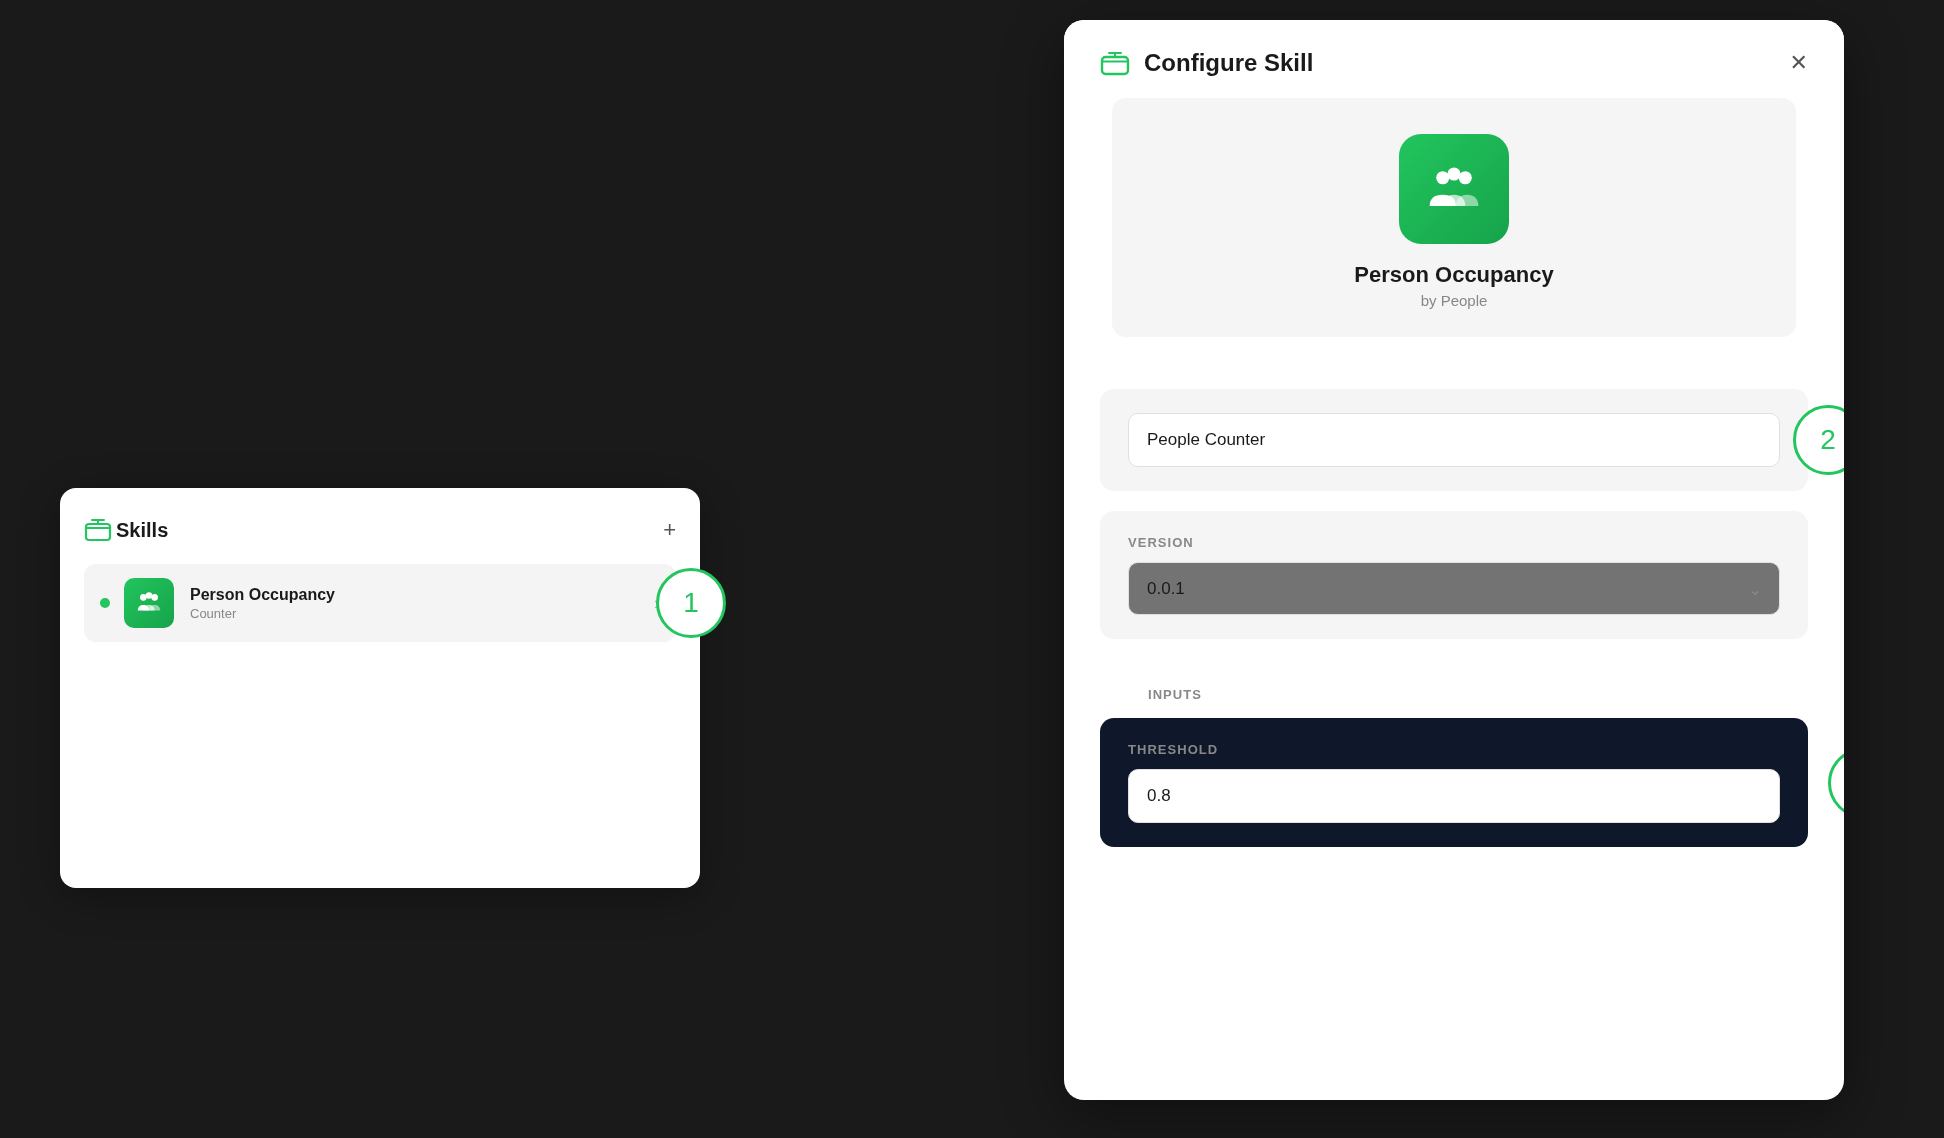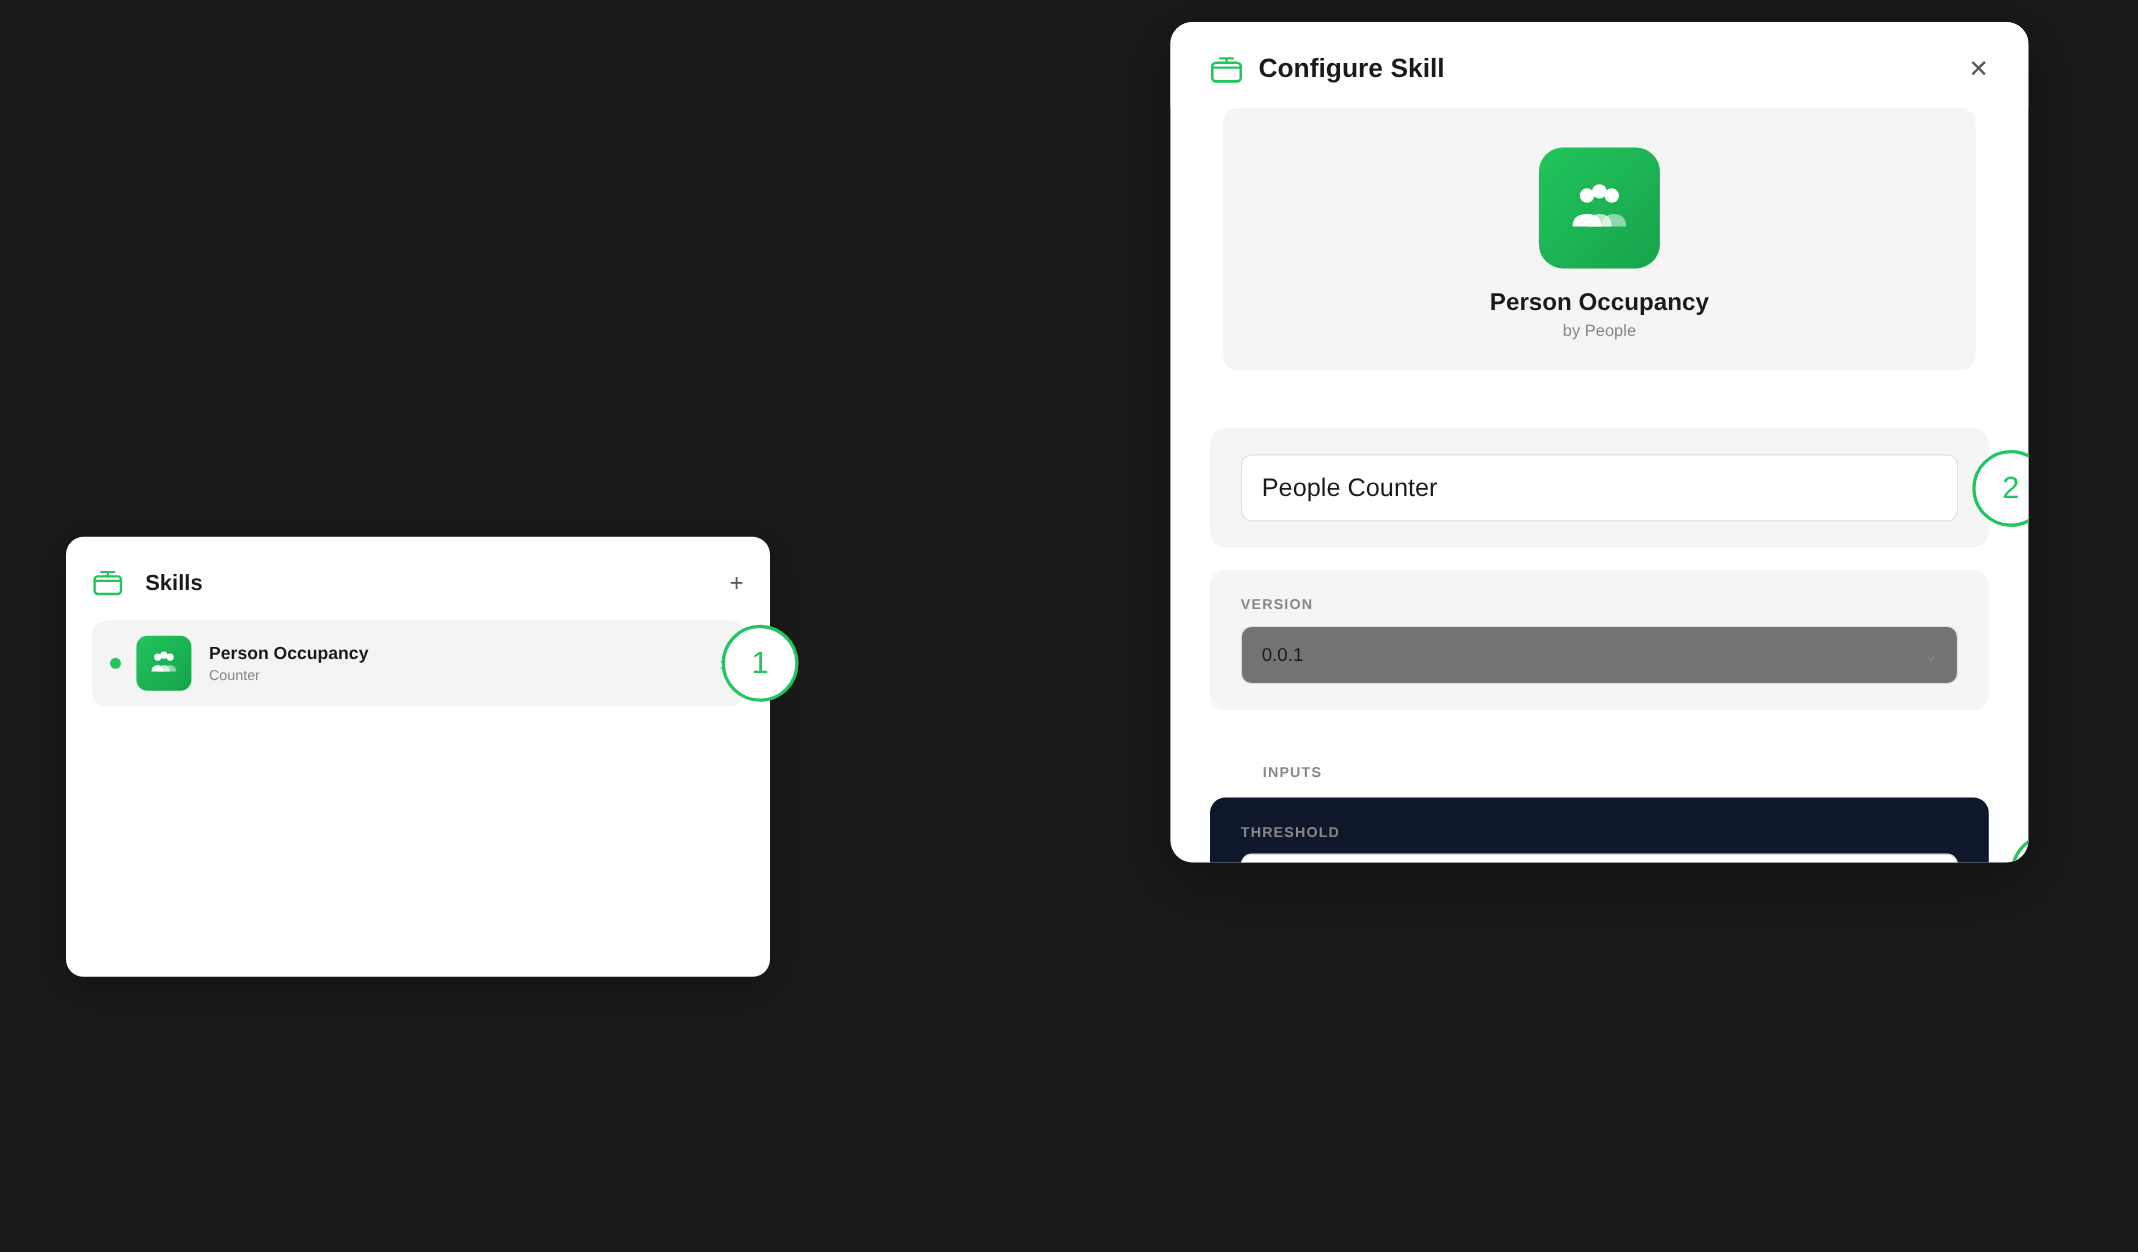--- a/index.html
+++ b/index.html
@@ -29,21 +29,21 @@
     .skills-header {
       display: flex;
       align-items: center;
       justify-content: space-between;
       margin-bottom: 20px;
     }
 
     .skills-title-group {
       display: flex;
       align-items: center;
-      gap: 20px;
+      gap: 4px;
     }
 
     .skills-title {
       font-size: 20px;
       font-weight: 600;
       color: #1a1a1a;
     }
 
     .add-button {
       background: none;
@@ -125,21 +125,21 @@
       color: #22c55e;
       z-index: 10;
     }
 
     
     .configure-modal {
       position: absolute;
       right: 100px;
       top: 20px;
       width: 780px;
-      height: 764px;
+      height: 1080px;
       background: #ffffff;
       border-radius: 20px;
       box-shadow: 0 16px 60px rgba(0,0,0,0.4);
       overflow: hidden;
     }
 
     .modal-header {
       display: flex;
       align-items: center;
       justify-content: space-between;
@@ -223,21 +223,21 @@
       margin-bottom: 12px;
       text-transform: uppercase;
     }
 
     .form-input {
       width: 100%;
       padding: 16px 18px;
       background: #ffffff;
       border: 1.5px solid #e0e0e0;
       border-radius: 10px;
-      font-size: 23px;
+      font-size: 17px;
       color: #1a1a1a;
       outline: none;
     }
 
     .form-select-wrapper {
       position: relative;
     }
 
     .form-select {
       width: 100%;

